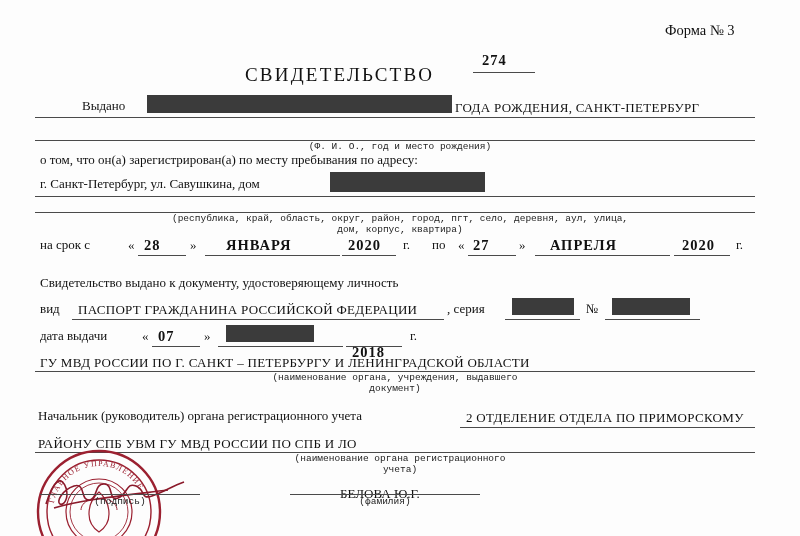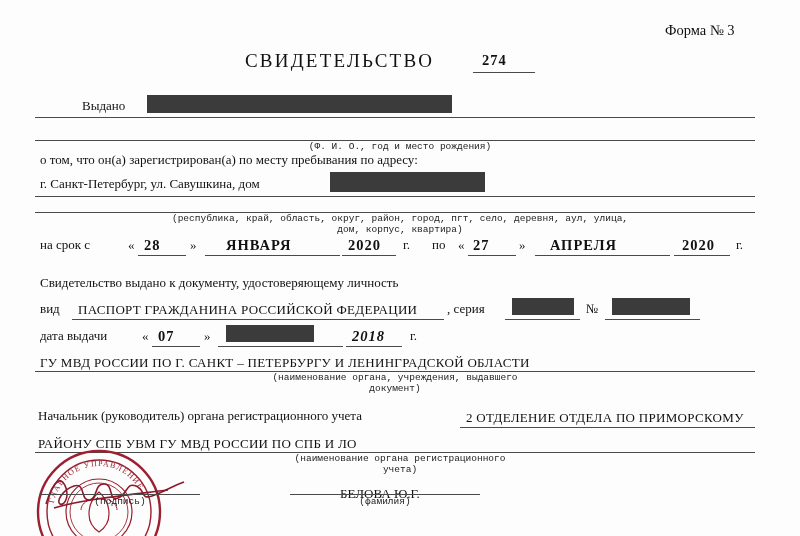--- a/index.html
+++ b/index.html
@@ -83,27 +83,28 @@
   }
   .sig-path { fill: none; stroke: #8b1a2b; stroke-width: 1.6; }
 </style>
 </head>
 <body>
 
 <div id="page">
 
   <div class="txt form-no" style="left:665px; top:22px;">Форма № 3</div>
 
-  <div class="txt title" style="left:245px; top:50px;">СВИДЕТЕЛЬСТВО</div>
+  <div class="txt title" style="left:245px; top:64px;">СВИДЕТЕЛЬСТВО</div>
   <div class="txt handw" style="left:482px; top:52px;">274</div>
   <div class="line" style="left:473px; top:72px; width:62px;"></div>
 
 
   <div class="txt body14" style="left:82px; top:98px;">Выдано</div>
   <div class="redact" style="left:147px; top:95px; width:305px; height:18px;"></div>
+  <div class="txt caps" style="left:455px; top:100px;">ГОДА РОЖДЕНИЯ, САНКТ-ПЕТЕРБУРГ</div>
   <div class="line" style="left:35px; top:117px; width:720px;"></div>
 
   <div class="line" style="left:35px; top:140px; width:720px;"></div>
   <div class="tiny abs" style="left:300px; top:141px; width:200px;">(Ф. И. О., год и место рождения)</div>
 
   <div class="txt body14" style="left:40px; top:152px;">о том, что он(а) зарегистрирован(а) по месту пребывания по адресу:</div>
 
   <div class="txt body14" style="left:40px; top:176px;">г. Санкт-Петербург, ул. Савушкина, дом</div>
   <div class="redact" style="left:330px; top:172px; width:155px; height:20px;"></div>
   <div class="line" style="left:35px; top:196px; width:720px;"></div>
@@ -143,21 +144,21 @@
   <div class="redact" style="left:612px; top:298px; width:78px; height:17px;"></div>
   <div class="line" style="left:605px; top:319px; width:95px;"></div>
 
   <div class="txt body14" style="left:40px; top:328px;">дата выдачи</div>
   <div class="txt body14" style="left:142px; top:328px;">«</div>
   <div class="txt handw" style="left:158px; top:328px;">07</div>
   <div class="line" style="left:152px; top:346px; width:48px;"></div>
   <div class="txt body14" style="left:204px; top:328px;">»</div>
   <div class="redact" style="left:226px; top:325px; width:88px; height:17px;"></div>
   <div class="line" style="left:218px; top:346px; width:125px;"></div>
-  <div class="txt handw" style="left:352px; top:328px;font-style:italic;">2018</div>
+  <div class="txt handw" style="left:352px; top:344px;">2018</div>
   <div class="line" style="left:346px; top:346px; width:56px;"></div>
   <div class="txt body14" style="left:410px; top:328px;">г.</div>
 
   <div class="txt caps" style="left:40px; top:355px;">ГУ  МВД  РОССИИ  ПО  Г. САНКТ – ПЕТЕРБУРГУ  И  ЛЕНИНГРАДСКОЙ ОБЛАСТИ</div>
   <div class="line" style="left:35px; top:371px; width:720px;"></div>
   <div class="tiny abs" style="left:260px; top:372px; width:270px;">(наименование органа, учреждения, выдавшего документ)</div>
 
   <div class="txt body14" style="left:38px; top:408px;">Начальник (руководитель) органа регистрационного учета</div>
   <div class="txt caps" style="left:466px; top:410px;">2 ОТДЕЛЕНИЕ ОТДЕЛА  ПО ПРИМОРСКОМУ</div>
   <div class="line" style="left:460px; top:427px; width:295px;"></div>

